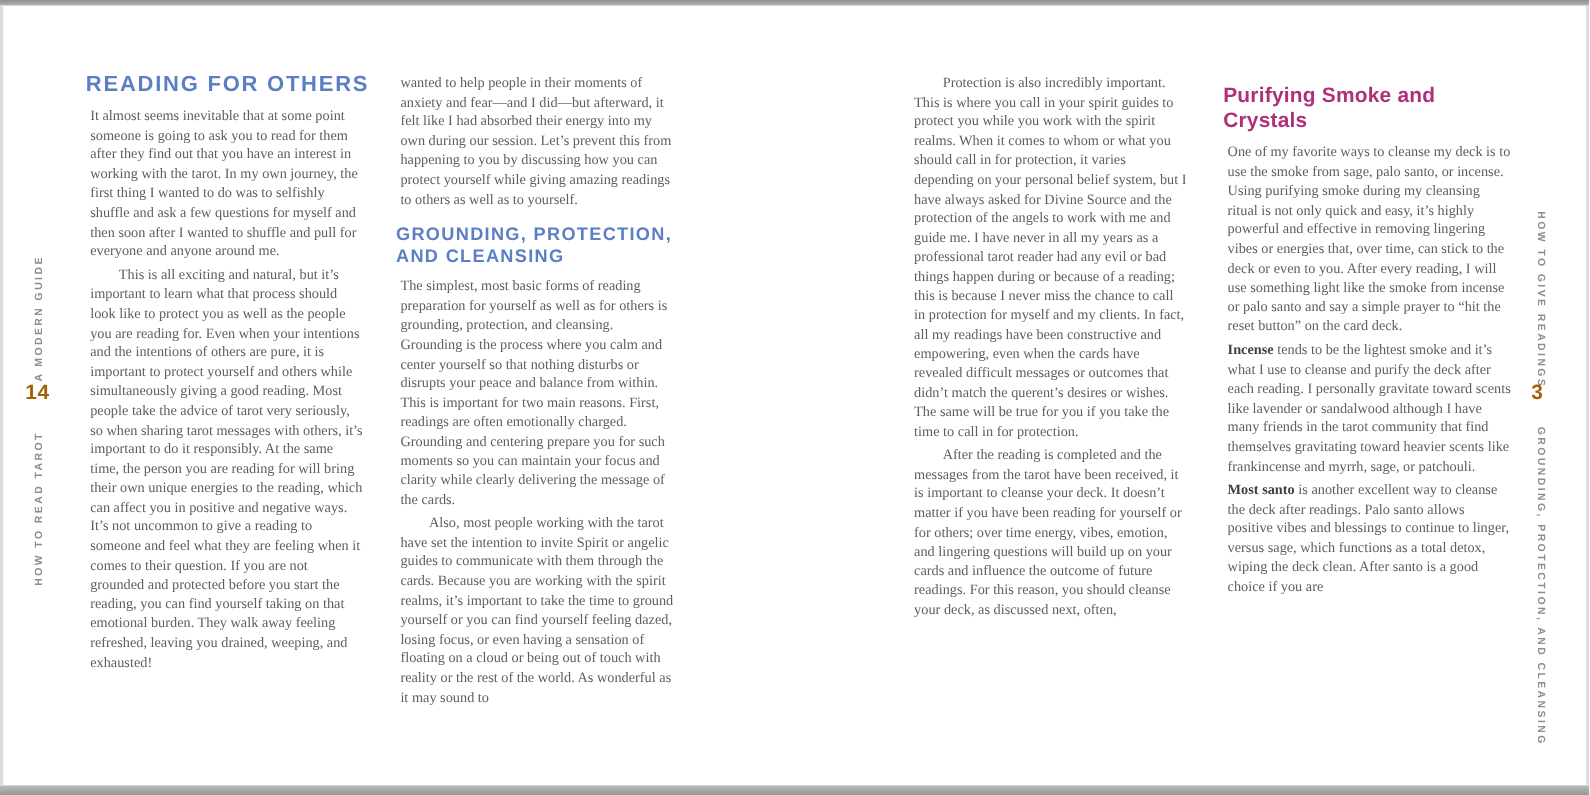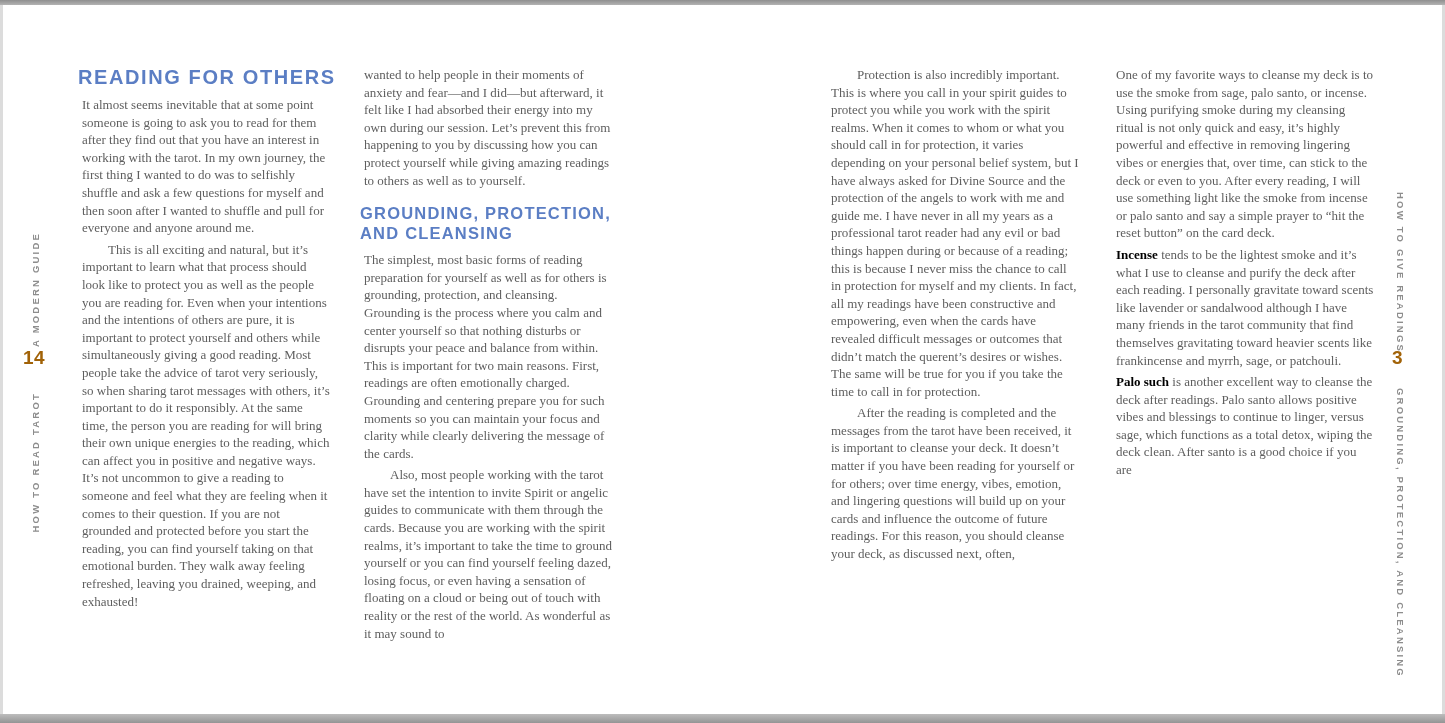--- a/index.html
+++ b/index.html
@@ -31,21 +31,21 @@
     color:#5b7ec4;margin:0 0 7px 0;line-height:23px;
   }
   .h-sub{
     font-size:16.5px;font-weight:700;letter-spacing:1.2px;
     color:#5b7ec4;margin:14px 0 8px 0;line-height:20px;
   }
   .h-pink{
     font-size:19px;font-weight:600;letter-spacing:0.2px;
     color:#ad3078;margin:15px 0 8px 0;line-height:22px;
   }
-  .lead-bold{font-weight:700;color:#000000;}
+  .lead-bold{font-weight:700;color:#404040;}
 
   .vlabel{
     position:absolute;
     font-size:9.5px;letter-spacing:2.2px;
     color:#8d8d8d;font-weight:600;
     white-space:nowrap;
   }
   .vlabel.up{writing-mode:vertical-rl;transform:rotate(180deg);}
   .vlabel.down{writing-mode:vertical-rl;}
   .pagenum{
@@ -93,22 +93,23 @@
     <p>The simplest, most basic forms of reading preparation for yourself as well as for others is grounding, protection, and cleansing. Grounding is the process where you calm and center yourself so that nothing disturbs or disrupts your peace and balance from within. This is important for two main reasons. First, readings are often emotionally charged. Grounding and centering prepare you for such moments so you can maintain your focus and clarity while clearly delivering the message of the cards.</p>
     <p class="indent">Also, most people working with the tarot have set the intention to invite Spirit or angelic guides to communicate with them through the cards. Because you are working with the spirit realms, it’s important to take the time to ground yourself or you can find yourself feeling dazed, losing focus, or even having a sensation of floating on a cloud or being out of touch with reality or the rest of the world. As wonderful as it may sound to</p>
   </div>
 
   <div id="col-r1" class="col">
     <p class="indent">Protection is also incredibly important. This is where you call in your spirit guides to protect you while you work with the spirit realms. When it comes to whom or what you should call in for protection, it varies depending on your personal belief system, but I have always asked for Divine Source and the protection of the angels to work with me and guide me. I have never in all my years as a professional tarot reader had any evil or bad things happen during or because of a reading; this is because I never miss the chance to call in protection for myself and my clients. In fact, all my readings have been constructive and empowering, even when the cards have revealed difficult messages or outcomes that didn’t match the querent’s desires or wishes. The same will be true for you if you take the time to call in for protection.</p>
     <p class="indent">After the reading is completed and the messages from the tarot have been received, it is important to cleanse your deck. It doesn’t matter if you have been reading for yourself or for others; over time energy, vibes, emotion, and lingering questions will build up on your cards and influence the outcome of future readings. For this reason, you should cleanse your deck, as discussed next, often,</p>
   </div>
 
   <div id="col-r2" class="col">
+    <h3 class="h-pink">Purifying Smoke and Crystals</h3>
     <p>One of my favorite ways to cleanse my deck is to use the smoke from sage, palo santo, or incense. Using purifying smoke during my cleansing ritual is not only quick and easy, it’s highly powerful and effective in removing lingering vibes or energies that, over time, can stick to the deck or even to you. After every reading, I will use something light like the smoke from incense or palo santo and say a simple prayer to “hit the reset button” on the card deck.</p>
     <p class="gap-top"><span class="lead-bold">Incense</span><span> tends to be the lightest smoke and it’s what I use to cleanse and purify the deck after each reading. I personally gravitate toward scents like lavender or sandalwood although I have many friends in the tarot community that find themselves gravitating toward heavier scents like frankincense and myrrh, sage, or patchouli.</span></p>
-    <p class="gap-top"><span class="lead-bold">Palo such</span><span> is another excellent way to cleanse the deck after readings. Palo santo allows positive vibes and blessings to continue to linger, versus sage, which functions as a total detox, wiping the deck clean. After santo is a good choice if you are</span></p>
+    <p class="gap-top"><span class="lead-bold">Most santo</span><span> is another excellent way to cleanse the deck after readings. Palo santo allows positive vibes and blessings to continue to linger, versus sage, which functions as a total detox, wiping the deck clean. After santo is a good choice if you are</span></p>
   </div>
 
   <div id="chapter-right-label" class="vlabel down">HOW TO GIVE READINGS</div>
   <div id="pagenum-right" class="pagenum">3</div>
   <div id="section-right-label" class="vlabel down">GROUNDING, PROTECTION, AND CLEANSING</div>
 
 </div>
 
 </body></html>

